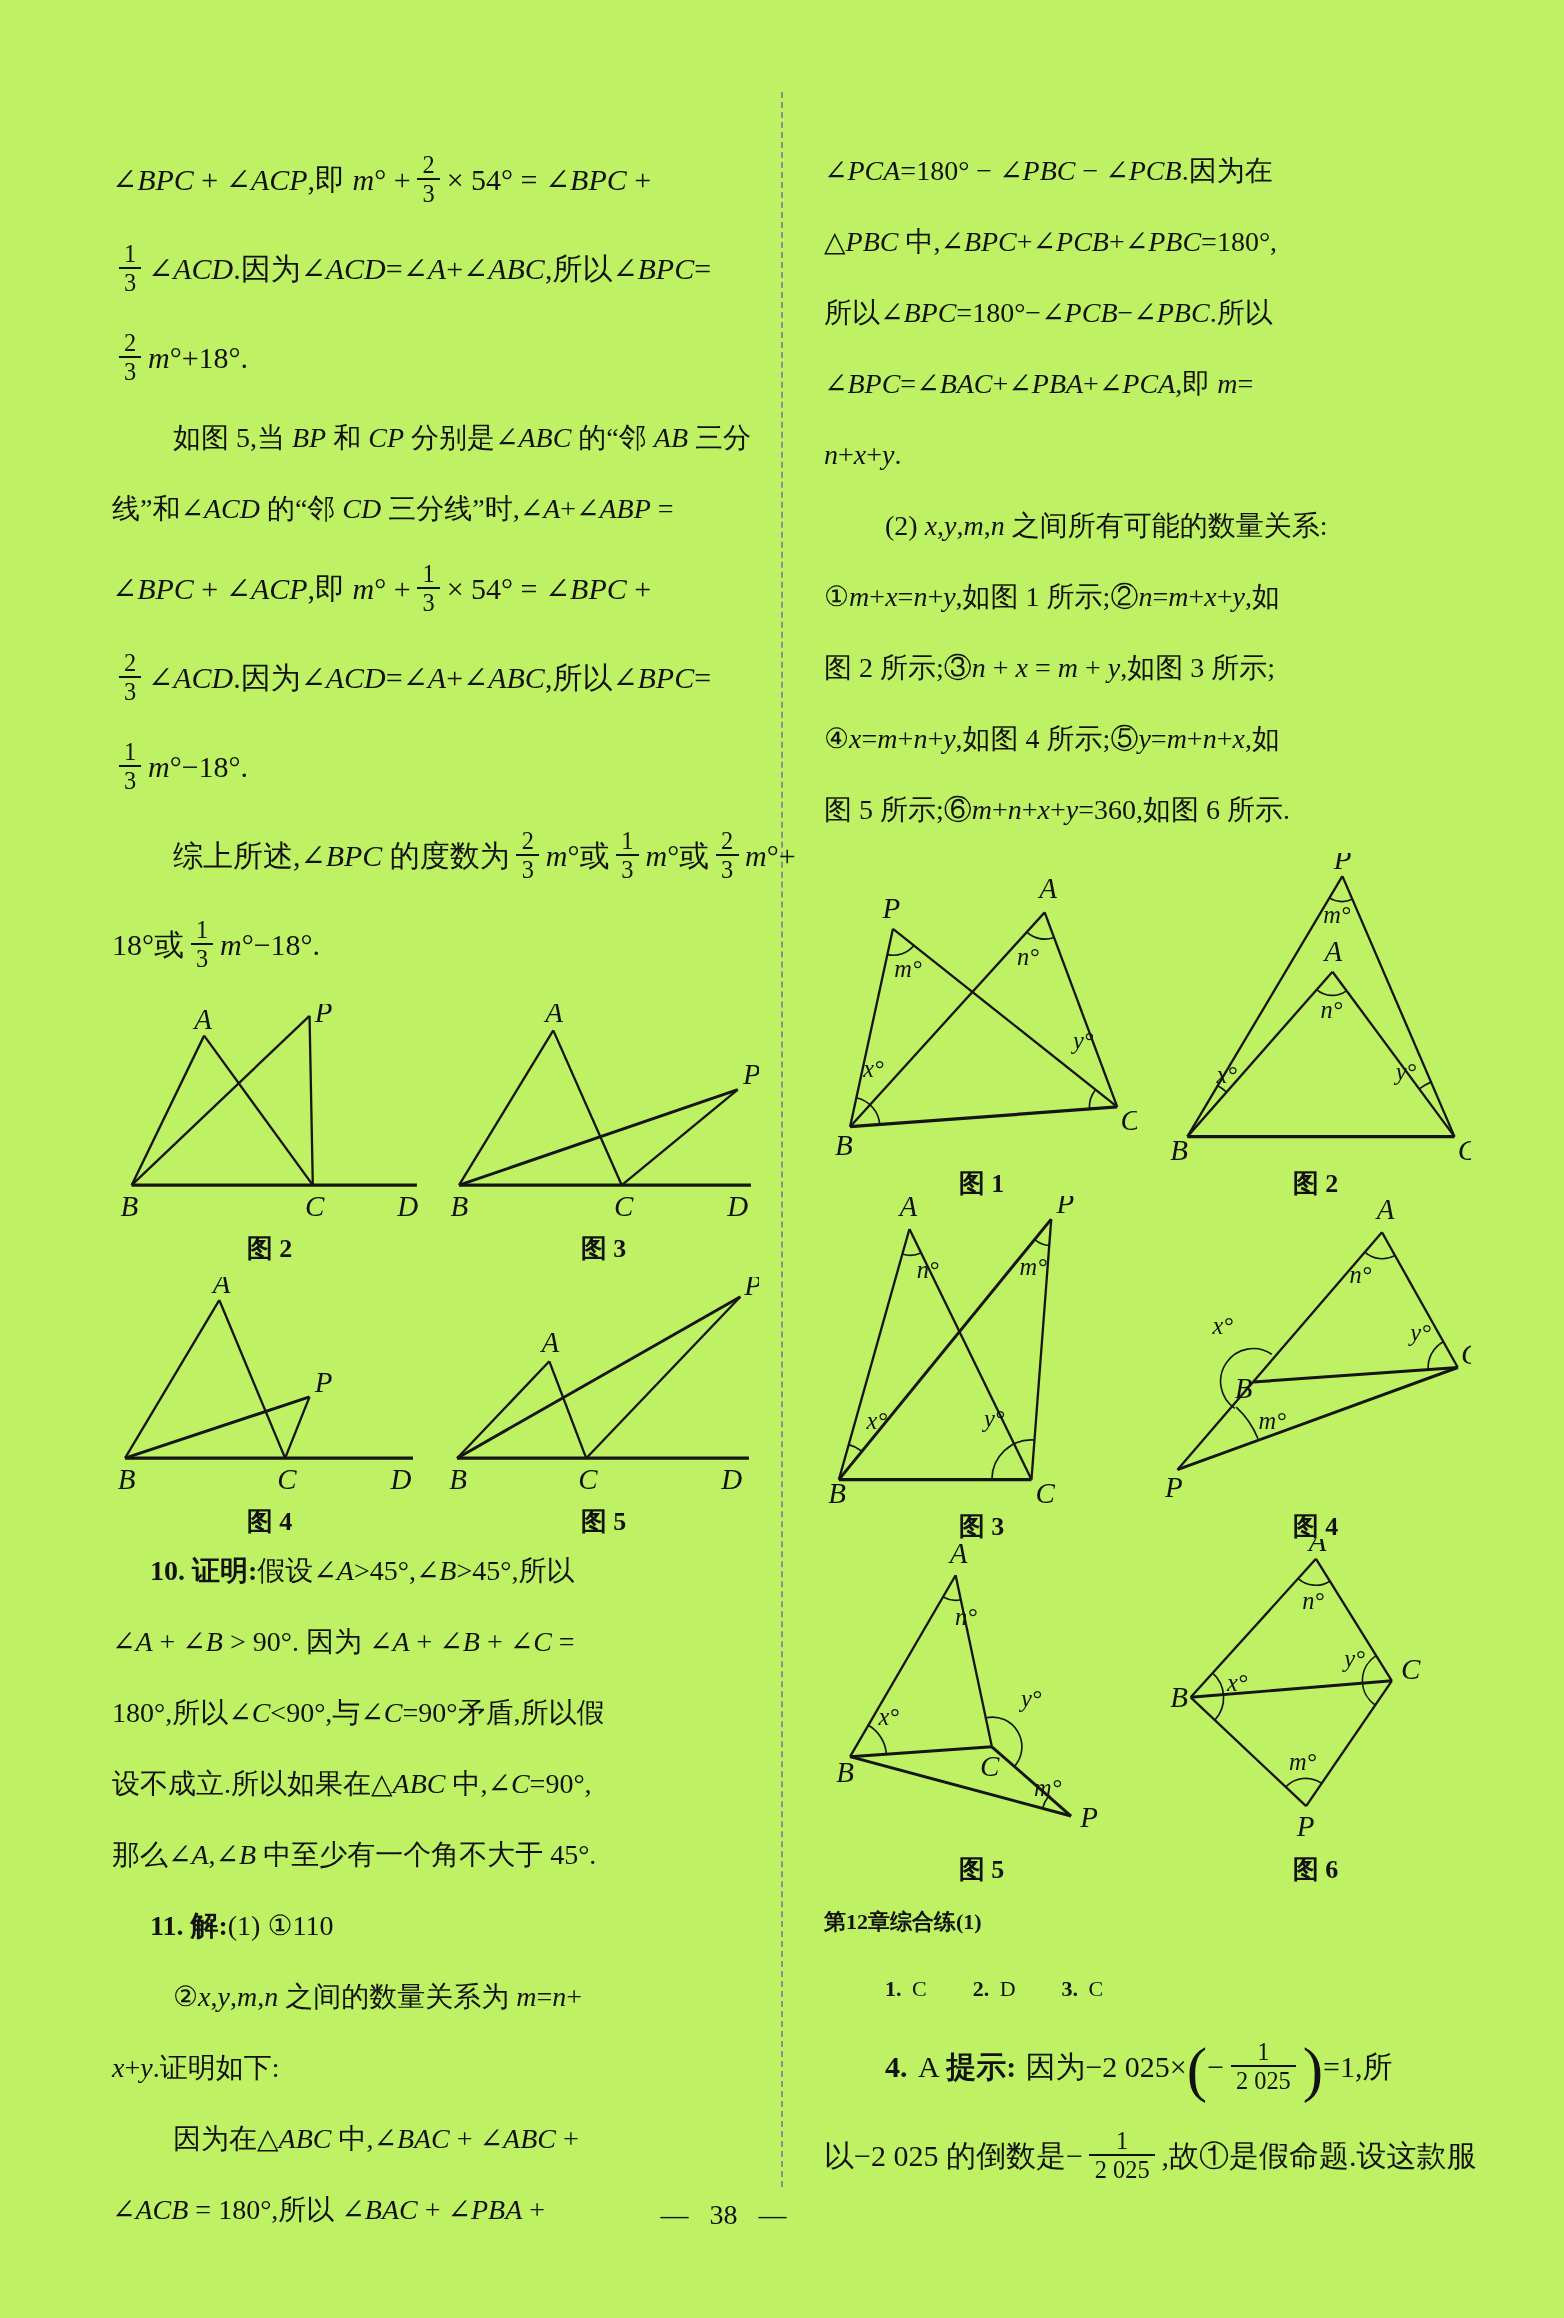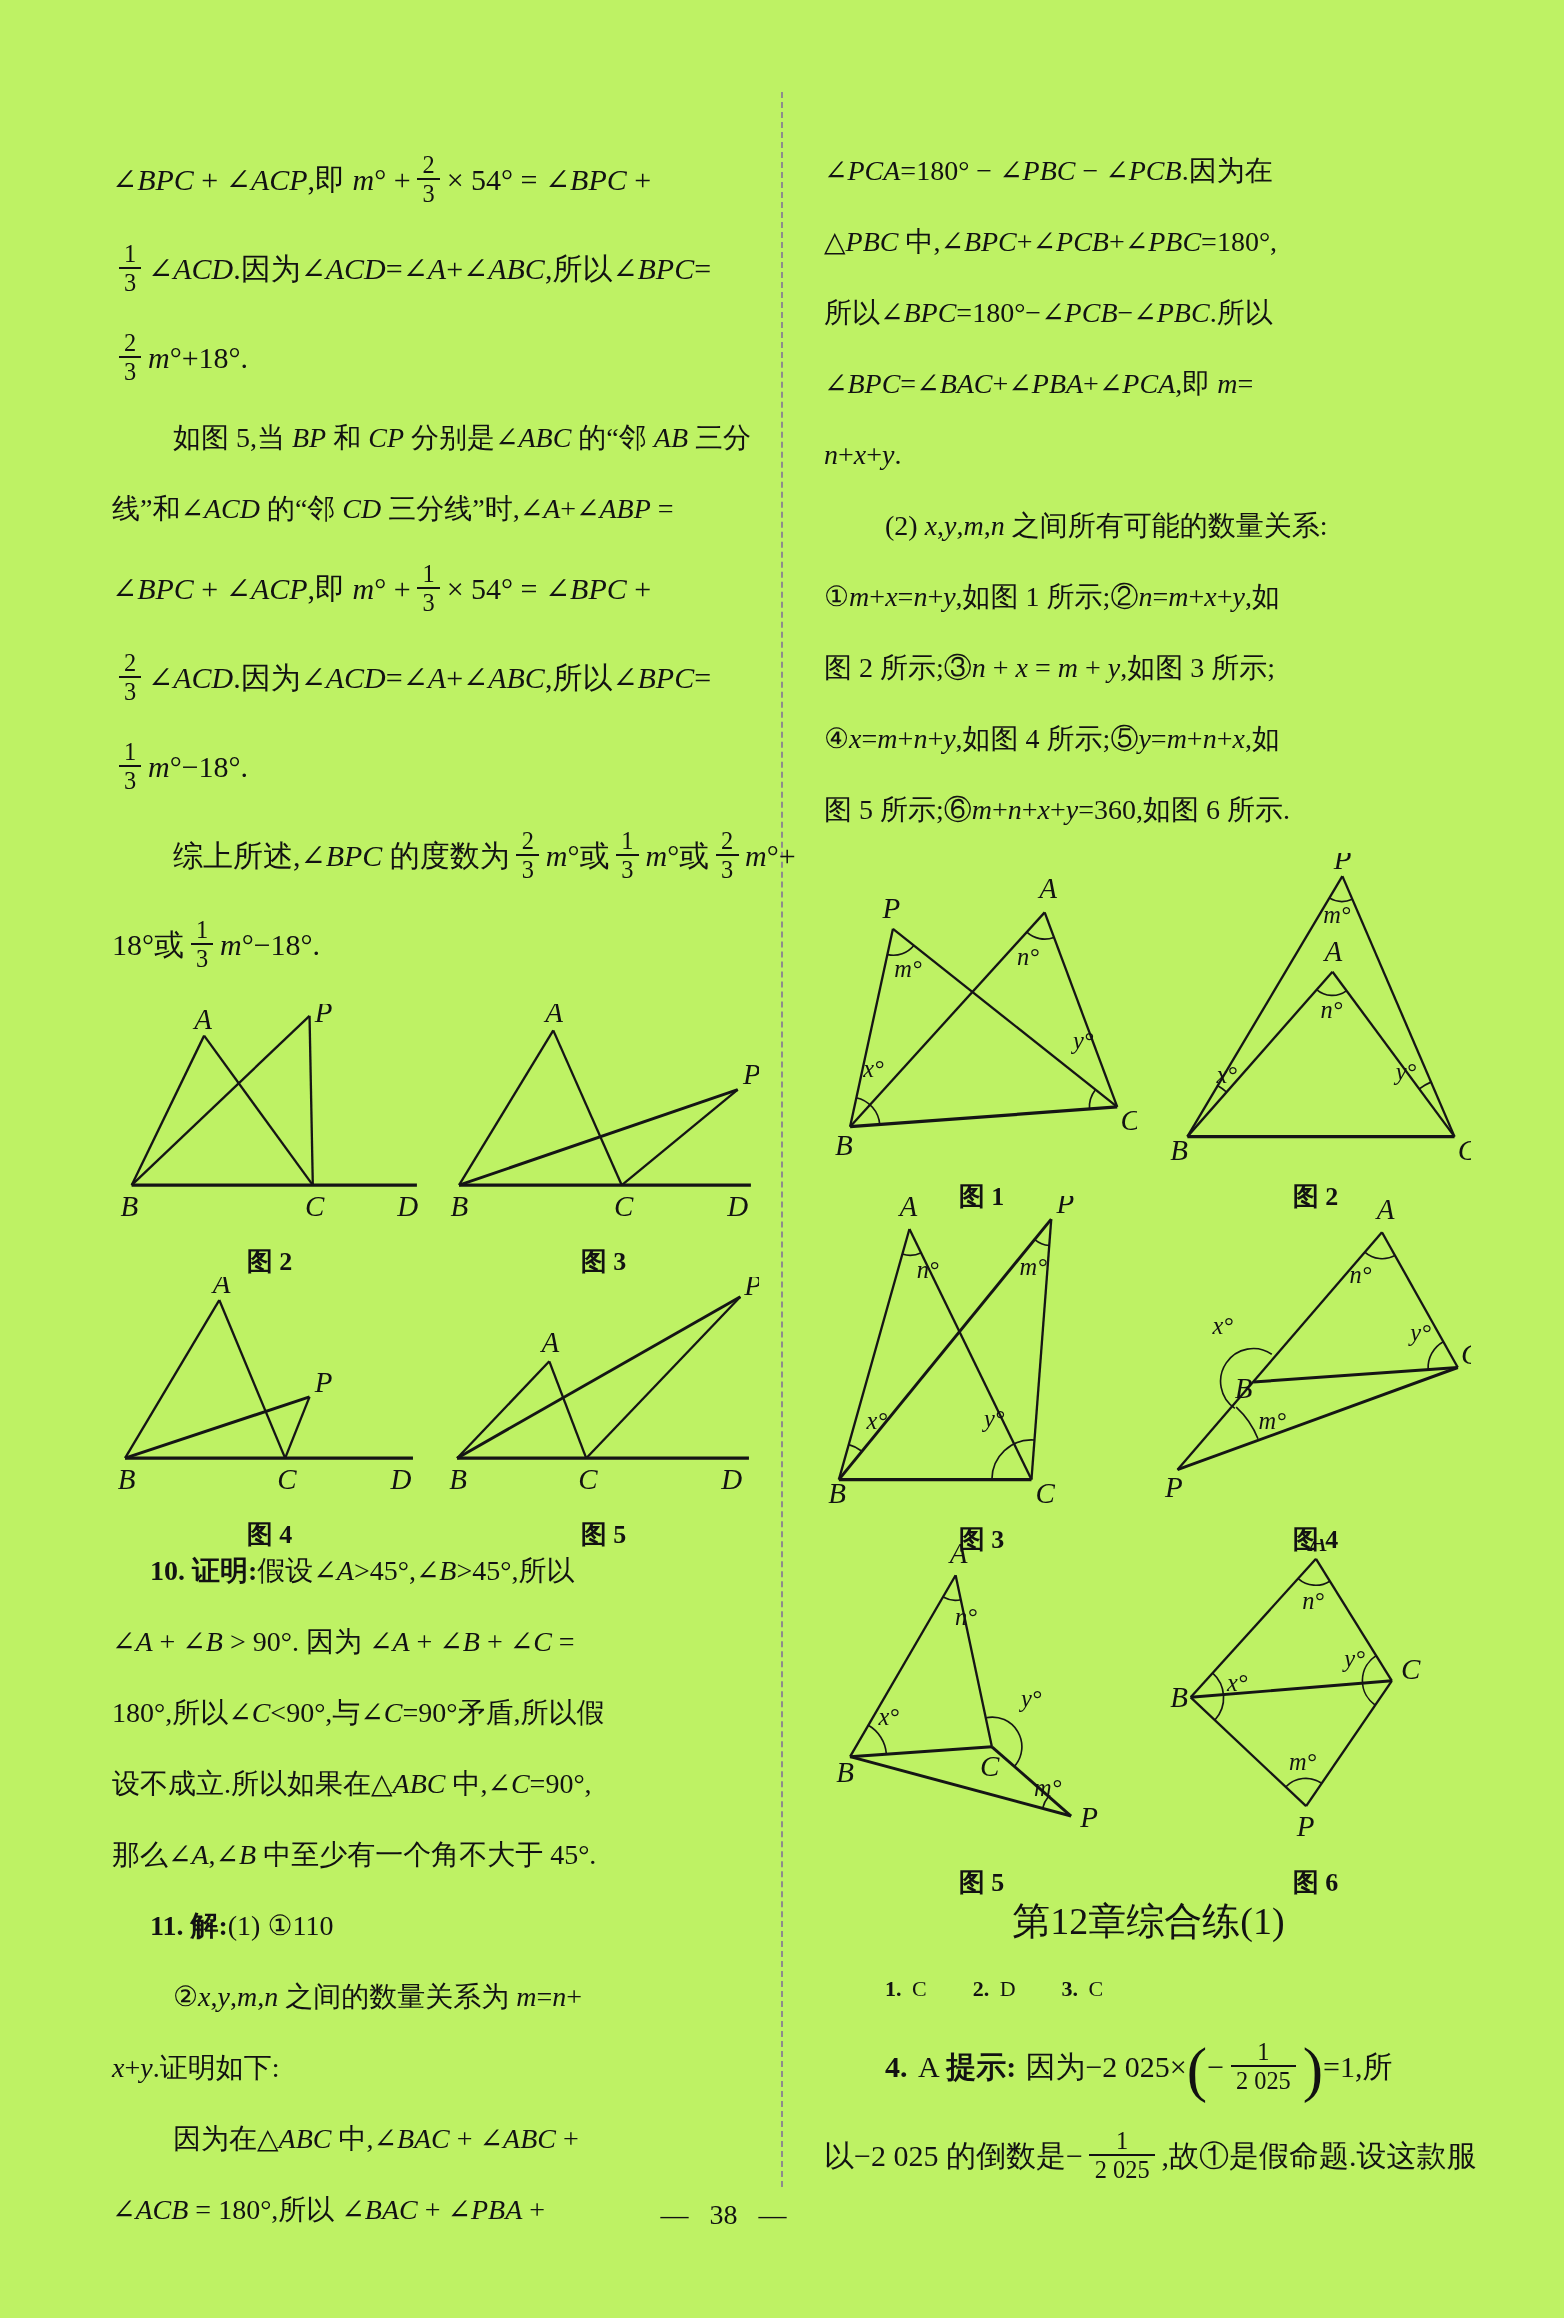--- a/index.html
+++ b/index.html
@@ -19,25 +19,25 @@
   .frac{display:inline-block;vertical-align:middle;text-align:center;font-size:24.4px;
         line-height:1.12;margin:0 6.6px;transform:translateY(-4px)}
   .frac .fn{display:block;padding:0 5.3px;border-bottom:2px solid #121212}
   .frac .fd{display:block;padding:0 5.3px}
   .bp{font-size:61px;vertical-align:middle;line-height:0}
   .figrow{display:flex;justify-content:space-between;align-items:flex-start}
   .figrow-l{height:273px;padding-top:14.5px}
   .figrow-r{height:343px;padding-top:8px}
   .figbox{width:315px;text-align:center}
   .figbox svg{display:block;margin:0 auto}
-  .figcap{font-size:26px;font-weight:bold;margin-top:16px;text-align:center}
+  .figcap{font-size:26px;font-weight:bold;margin-top:3px;text-align:center}
   svg text{font-family:"Liberation Serif","DejaVu Serif",serif}
   .vl{font-size:44px;font-style:italic}
   .al{font-size:37px;font-style:italic}
-  .section-title{font-size:38px;font-weight:normal;text-align:center;height:69px;line-height:69px;margin-top:13px}
+  .section-title{font-size:22px;font-weight:bold;height:69px;line-height:69px;margin-top:13px}
   .ansline{height:66px;line-height:66px;font-size:22px;white-space:nowrap}
   .qn{font-weight:bold;margin-right:10.5px}
   .av{margin-right:46px}
   .hint{font-weight:bold;margin:0 9.2px 0 6.6px}
   .footer{position:absolute;top:2199px;left:650px;width:264px;font-size:28px}
   .footer span{margin:0 10.5px}
 </style>
 </head>
 <body>
 

